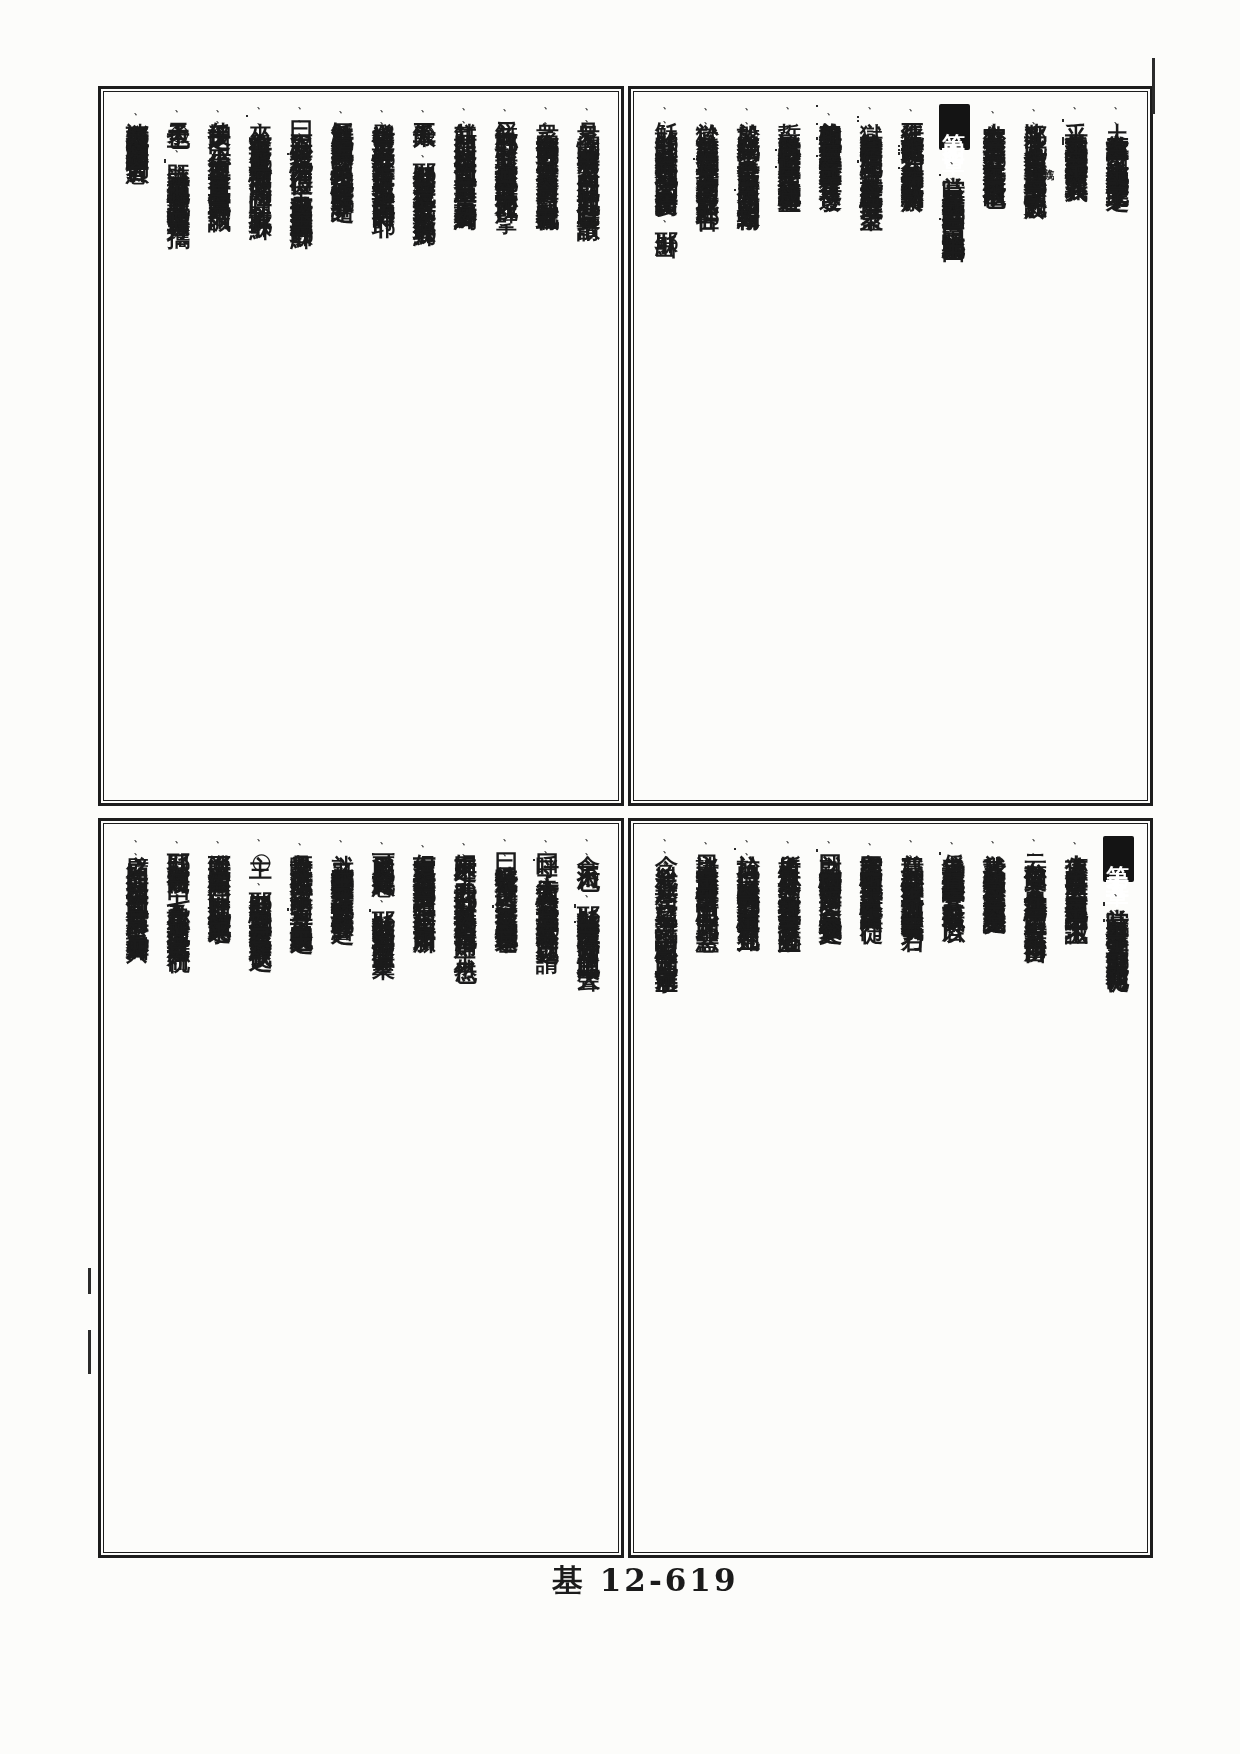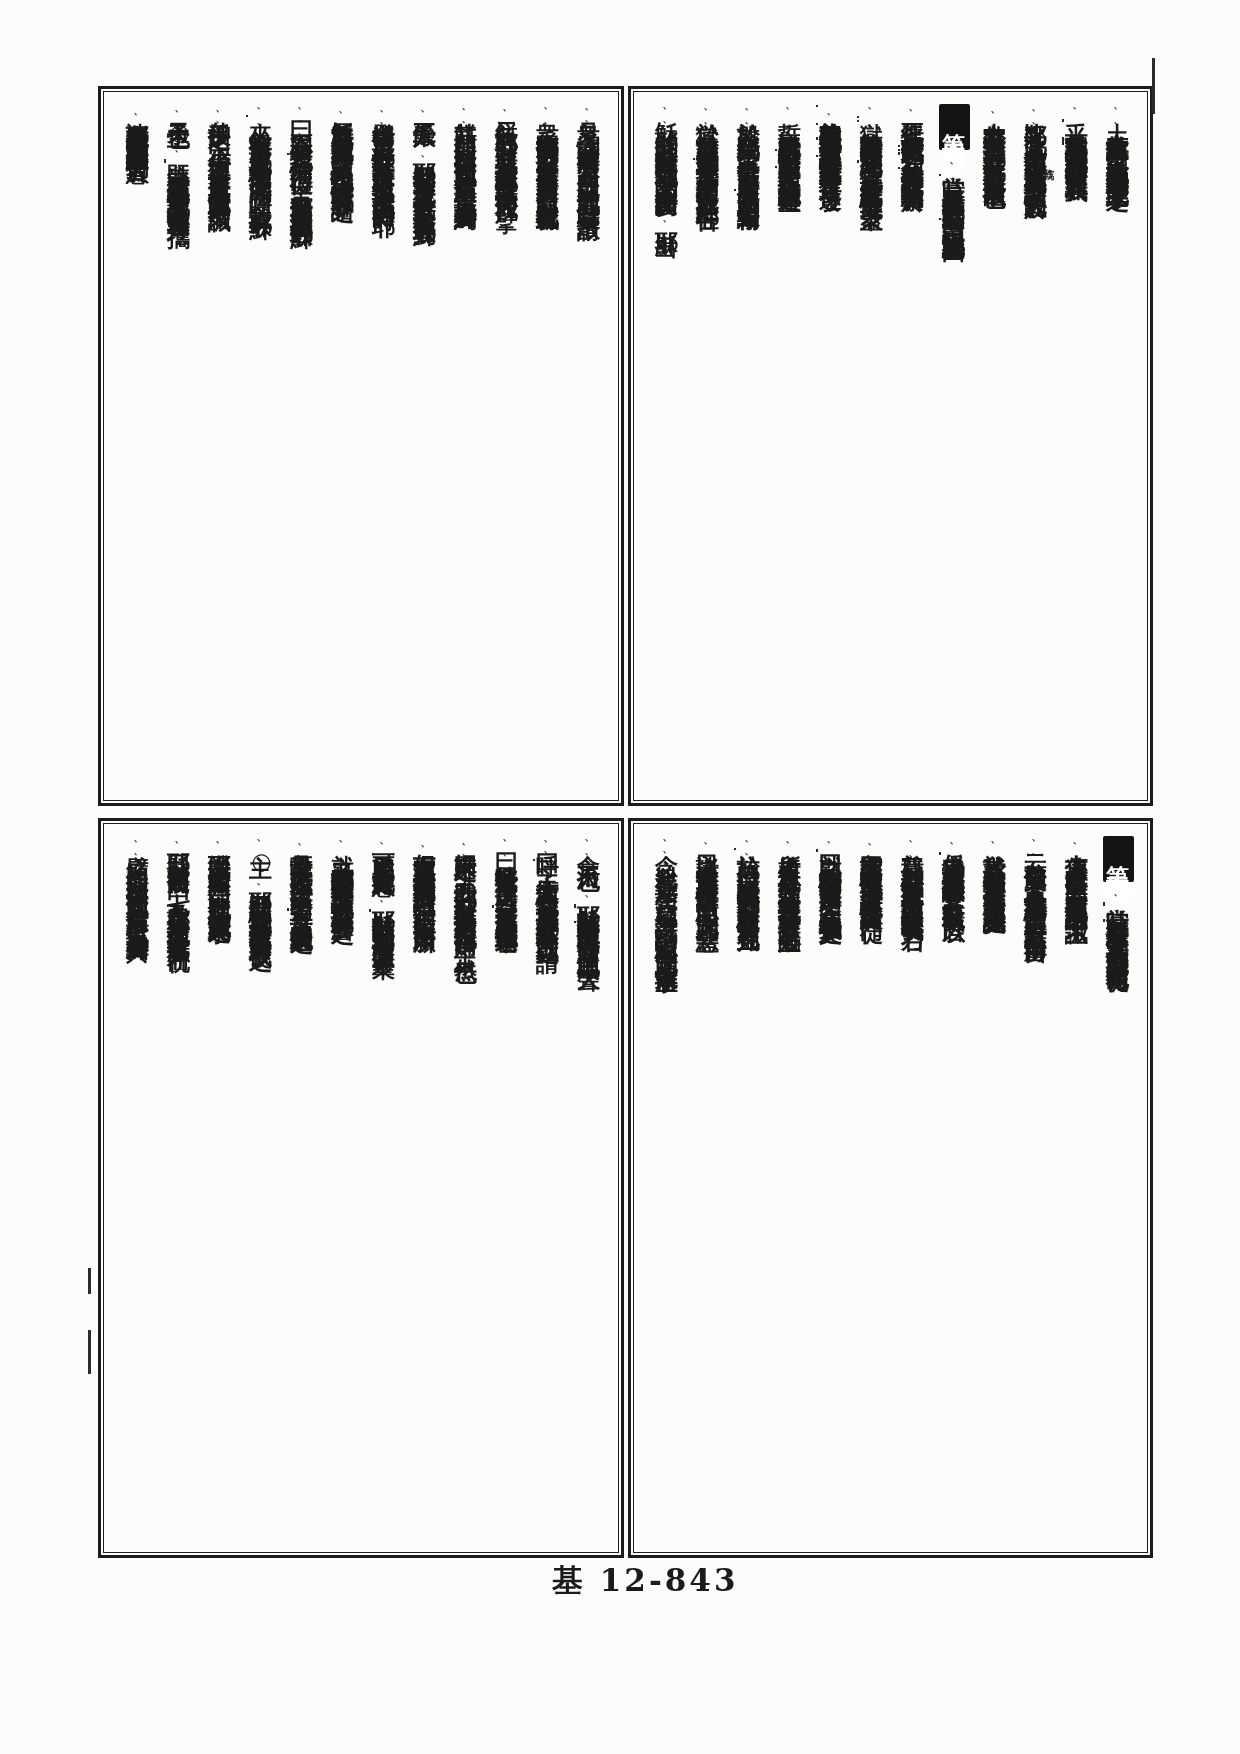--- a/index.html
+++ b/index.html
@@ -122,19 +122,19 @@
           <div class="col">就之<span class="punct">、</span>有攜跛者瞽者啞者殘疾者<span class="punct">、</span>及諸病者<span class="punct">、</span>置於耶穌足前<span class="punct">、</span>耶穌醫之<span class="punct">、</span></div>
           <div class="col">衆見啞者言<span class="punct">、</span>殘疾者痊<span class="punct">、</span>跛者行<span class="punct">、</span>瞽者明<span class="punct">、</span>甚奇之<span class="punct">、</span>而歸榮於<span class="pn">以色列</span>之天</div>
           <div class="col">主<span class="punct">、</span>○耶穌召門徒曰<span class="punct">、</span>我憫斯衆<span class="punct">、</span>蓋彼偕我已三日而無食<span class="punct">、</span>我不欲使之</div>
           <div class="col">饑而去<span class="punct">、</span>恐於途中困憊<span class="punct">、</span>門徒曰<span class="punct">、</span>在此野地<span class="punct">、</span>安得多餅以飽如此之衆乎<span class="punct">、</span></div>
           <div class="col">耶穌曰<span class="punct">、</span>爾有餅幾何<span class="punct">、</span>曰<span class="punct">、</span>七<span class="punct">、</span>及小魚數尾<span class="punct">、</span>遂令衆坐地<span class="punct">、</span>取七餅及魚<span class="punct">、</span>祝而</div>
           <div class="col">擘之<span class="punct">、</span>與門徒<span class="punct">、</span>門徒與衆<span class="punct">、</span>皆食而飽<span class="punct">、</span>拾其餘屑<span class="punct">、</span>盈七籃<span class="punct">、</span>食者婦孺外共四</div>
         </div>
     </div>
   </div>
 
-  <div class="footer">基 12-843</div>
+  <div class="footer">基 12-619</div>
 
   <div class="mark m1"></div>
   <div class="mark m2"></div>
   <div class="mark m3"></div>
 
 </div>
 
 </body></html>

